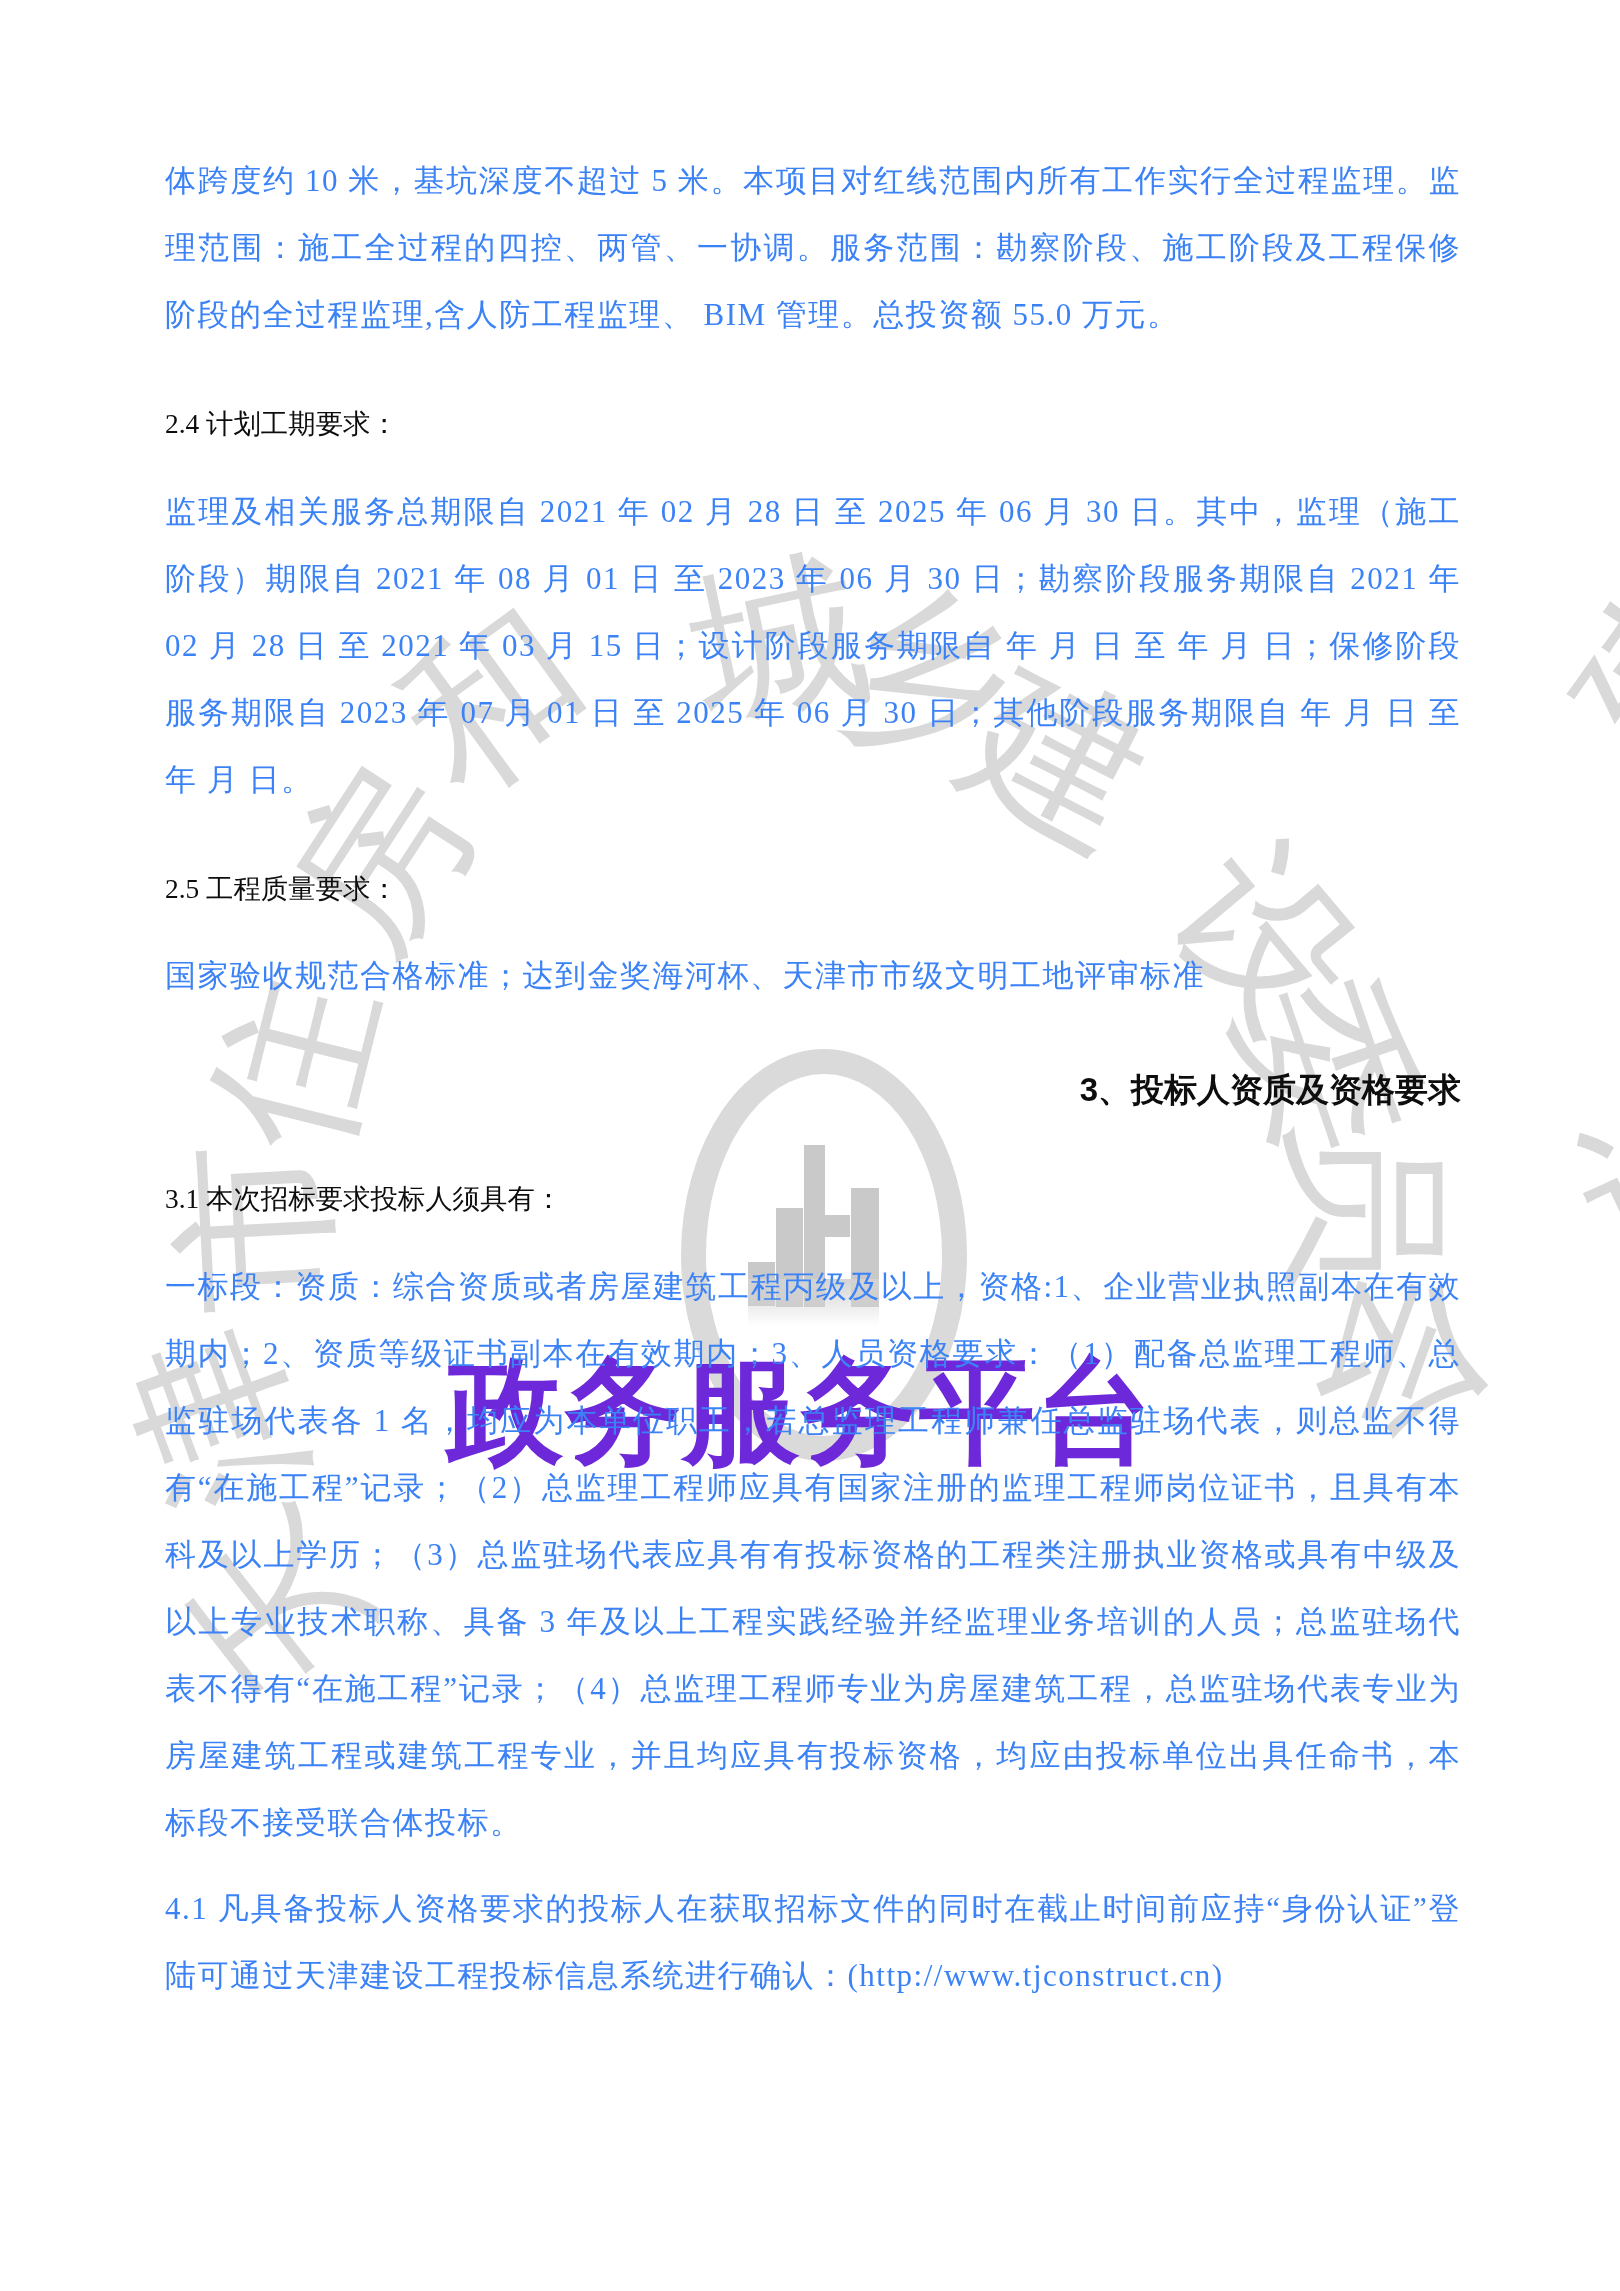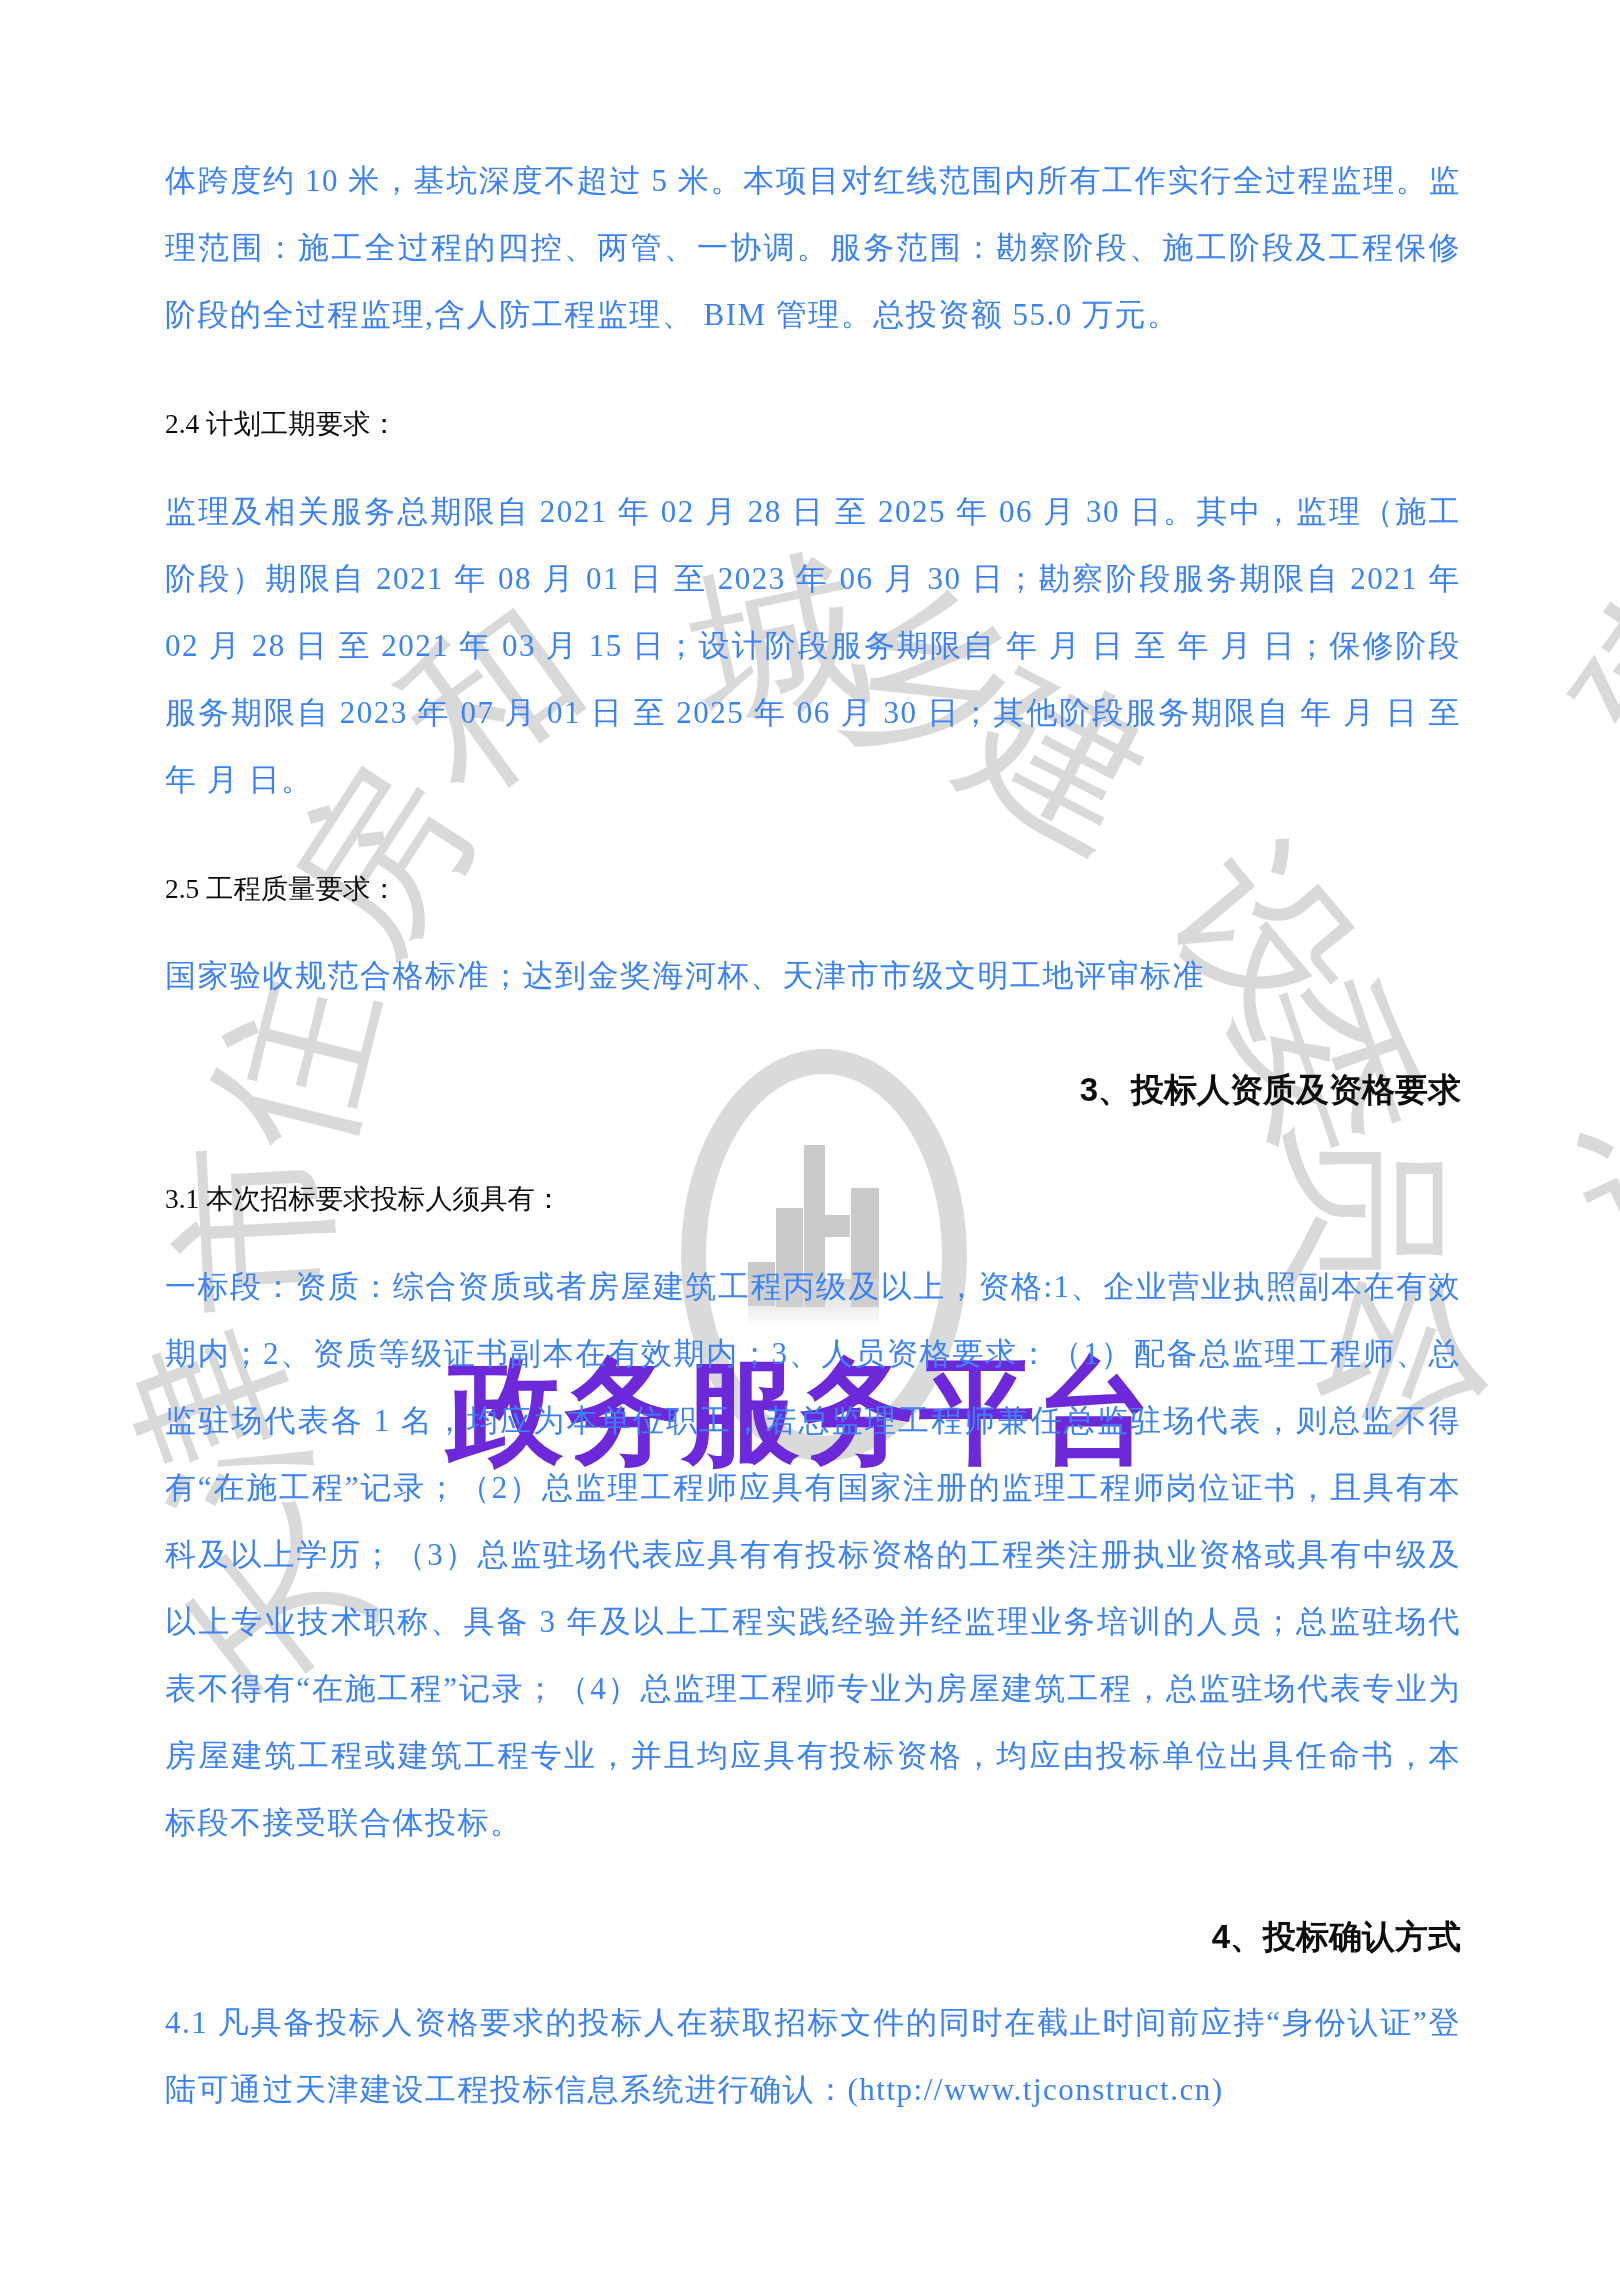--- a/index.html
+++ b/index.html
@@ -144,18 +144,17 @@
 
   <div class="text-layer">
     <p class="body-p">体跨度约 10 米，基坑深度不超过 5 米。本项目对红线范围内所有工作实行全过程监理。监理范围：施工全过程的四控、两管、一协调。服务范围：勘察阶段、施工阶段及工程保修阶段的全过程监理,含人防工程监理、 BIM 管理。总投资额 55.0 万元。</p>
     <p class="h-small">2.4 计划工期要求：</p>
     <p class="body-p">监理及相关服务总期限自 2021 年 02 月 28 日 至 2025 年 06 月 30 日。其中，监理（施工阶段）期限自 2021 年 08 月 01 日 至 2023 年 06 月 30 日；勘察阶段服务期限自 2021 年 02 月 28 日 至 2021 年 03 月 15 日；设计阶段服务期限自 年 月 日 至 年 月 日；保修阶段服务期限自 2023 年 07 月 01 日 至 2025 年 06 月 30 日；其他阶段服务期限自 年 月 日 至 年 月 日。</p>
     <p class="h-small">2.5 工程质量要求：</p>
     <p class="body-p">国家验收规范合格标准；达到金奖海河杯、天津市市级文明工地评审标准</p>
     <p class="h-large">3、投标人资质及资格要求</p>
     <p class="h-small">3.1 本次招标要求投标人须具有：</p>
     <p class="body-p">一标段：资质：综合资质或者房屋建筑工程丙级及以上，资格:1、企业营业执照副本在有效期内；2、资质等级证书副本在有效期内；3、人员资格要求：（1）配备总监理工程师、总监驻场代表各 1 名，均应为本单位职工，若总监理工程师兼任总监驻场代表，则总监不得有“在施工程”记录；（2）总监理工程师应具有国家注册的监理工程师岗位证书，且具有本科及以上学历；（3）总监驻场代表应具有有投标资格的工程类注册执业资格或具有中级及以上专业技术职称、具备 3 年及以上工程实践经验并经监理业务培训的人员；总监驻场代表不得有“在施工程”记录；（4）总监理工程师专业为房屋建筑工程，总监驻场代表专业为房屋建筑工程或建筑工程专业，并且均应具有投标资格，均应由投标单位出具任命书，本标段不接受联合体投标。</p>
-    <p class="h-large">4、投标确认方式</p>
     <p class="body-p">4.1 凡具备投标人资格要求的投标人在获取招标文件的同时在截止时间前应持“身份认证”登陆可通过天津建设工程投标信息系统进行确认：(http://www.tjconstruct.cn)</p>
   </div>
 
 </div>
 
 
 </body></html>

